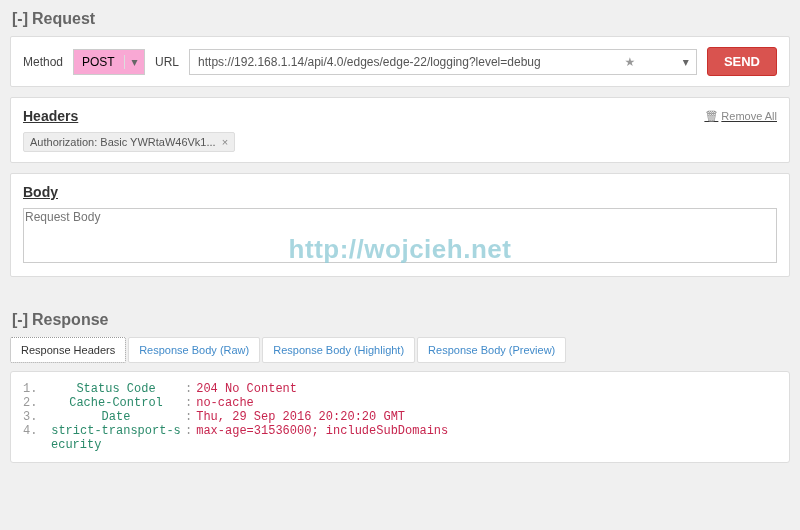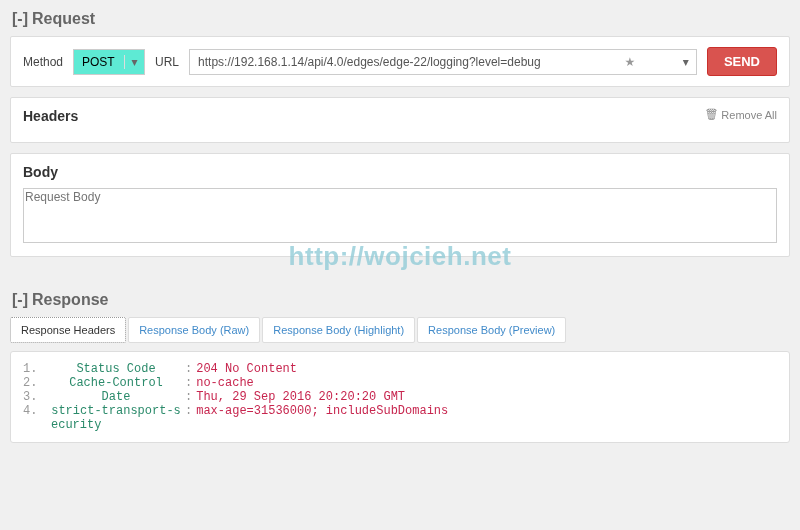--- a/index.html
+++ b/index.html
@@ -2,34 +2,34 @@
 <html><head>
 <meta charset="utf-8">
 <style>
 * { box-sizing: border-box; margin: 0; padding: 0; }
 body { font-family: Arial, sans-serif; font-size: 12px; background: #f0f0f0; width: 800px; height: 530px; position: relative; }
 .section-title { color: #666; font-size: 16px; font-weight: bold; padding: 10px 12px 8px; display: flex; align-items: center; gap: 4px; }
 .collapse { color: #666; }
 .panel { background: #fff; border: 1px solid #ddd; border-radius: 2px; margin: 0 10px 10px; padding: 10px 12px; }
 .row1 { display: flex; align-items: center; gap: 10px; }
 .label { color: #444; font-size: 12px; }
-.select-wrap { display: flex; align-items: center; border: 1px solid #ccc; height: 26px; background: #5eead4; }
+.select-wrap { display: flex; align-items: center; border: 1px solid #ccc; height: 26px; background: #f9a8d4; }
 .select-val { padding: 0 8px; min-width: 50px; font-size: 12px; }
 .chev { width: 20px; text-align: center; border-left: 1px solid #ddd; color: #666; }
 .url-input { flex: 1; height: 26px; border: 1px solid #ccc; display: flex; align-items: center; gap: 36px; }
 .url-text { flex: 1; padding: 0 8px; color: #555; font-size: 12px; border: none; outline: none; height: 100%; }
 .star { width: 20px; text-align: center; color: #999; }
 .send-btn { background: #d9534f; color: #fff; border: 1px solid #c9302c; border-radius: 3px; padding: 6px 16px; font-size: 13px; font-weight: bold; cursor: pointer; }
-.sub-title { font-size: 14px; font-weight: bold; color: #333; margin-bottom: 8px; display: flex; justify-content: space-between; align-items: flex-start; }
+.sub-title { font-size: 14px; font-weight: bold; color: #333; margin-bottom: 8px; display: flex; justify-content: space-between; align-items: center; text-decoration: underline; }
 .remove-all { color: #888; font-size: 11px; font-weight: normal; display: flex; align-items: center; gap: 3px; }
 .tag { display: inline-flex; align-items: center; background: #eee; border: 1px solid #ddd; padding: 3px 6px; font-size: 11px; color: #555; gap: 6px; border-radius: 2px; }
 .tag-x { color: #888; cursor: pointer; }
 .body-panel { margin-top: 10px; }
 .body-area { width: 100%; min-height: 55px; border: 1px solid #ccc; padding: 1px; color: #bbb; font-size: 12px; resize: none; font-family: inherit; }
-.watermark { position: absolute; top: 241px; left: 50%; transform: translateX(-50%); color: #93ccd8; font-size: 26px; font-weight: bold; pointer-events: none; opacity: 0.8; letter-spacing: 0.5px; }
+.watermark { position: absolute; top: 234px; left: 50%; transform: translateX(-50%); color: #93ccd8; font-size: 26px; font-weight: bold; pointer-events: none; opacity: 0.8; letter-spacing: 0.5px; }
 .tabs { display: flex; gap: 2px; margin: 0 10px 8px; }
 .tab { border: 1px solid #ddd; padding: 6px 10px; font-size: 11px; color: #428bca; background: #fff; border-radius: 2px; cursor: pointer; }
 .tab.active { color: #333; border: 1px dotted #999; }
 .response-panel { background: #fff; border: 1px solid #ddd; border-radius: 3px; margin: 0 10px; padding: 10px 12px; font-family: "Courier New", monospace; font-size: 12px; }
 .line { display: flex; }
 .lnum { width: 28px; color: #999; }
 .hkey { color: #2a8a6a; text-align: center; }
 .hcolon { color: #999; margin: 0 4px; }
 .hval { color: #c7254e; }
 </style>
@@ -59,20 +59,24 @@
 </div>
 
 <div class="panel">
   <div class="sub-title">
     <span>Headers</span>
     <span class="remove-all">
       <span>🗑</span>
       <span>Remove All</span>
     </span>
   </div>
+  <span class="tag">
+    <span>Authorization: Basic YWRtaW46Vk1...</span>
+    <span class="tag-x">×</span>
+  </span>
 </div>
 
 <div class="panel body-panel">
   <div class="sub-title">
     <span>Body</span>
   </div>
   <textarea class="body-area" placeholder="Request Body" style=""></textarea>
 </div>
 
 <div class="watermark">http://wojcieh.net</div>

